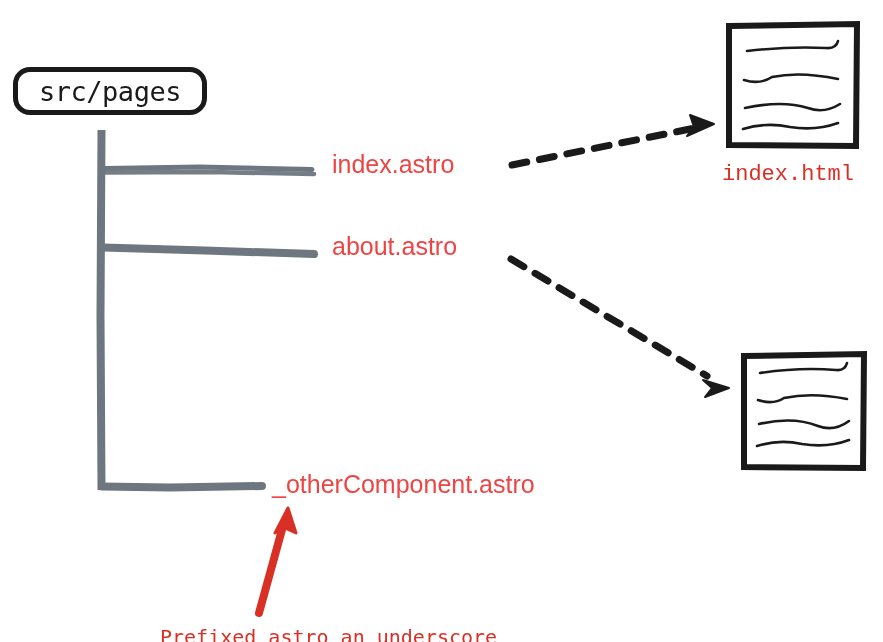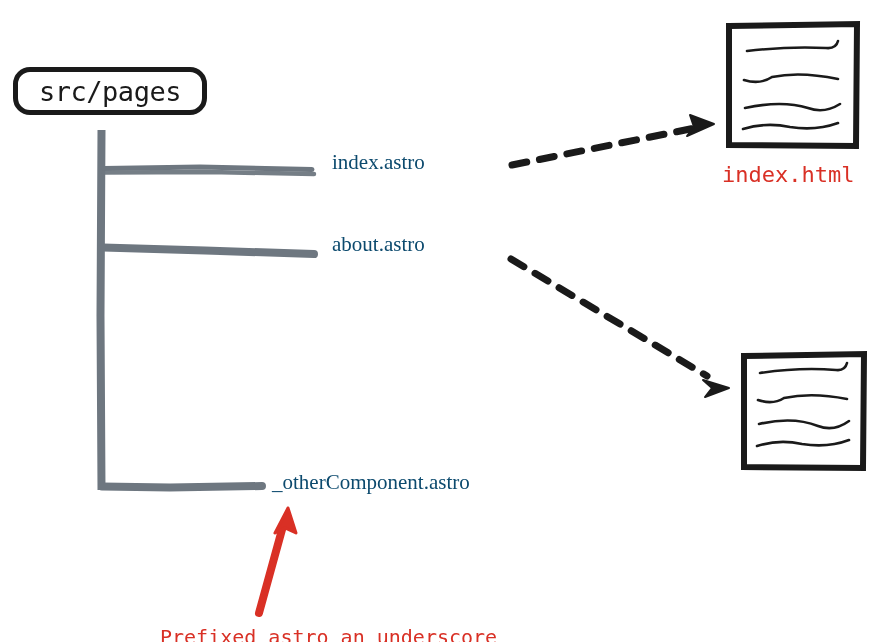--- a/index.html
+++ b/index.html
@@ -50,41 +50,41 @@
     font-size: 27px;
     color: #1a1a1a;
     letter-spacing: -0.5px;
     line-height: 1;
     white-space: nowrap;
   }
 
   
   .file-label {
     position: absolute;
-    font-family: Liberation Serif, serif;
-    font-size: 21px;
-    color: #0c4a6e;
+    font-family: Liberation Sans, sans-serif;
+    font-size: 25px;
+    color: #ef4444;
     white-space: nowrap;
     letter-spacing: 0px;
     line-height: 1;
   }
   .file-index  { left: 332px; top: 136px; }
   .file-about  { left: 332px; top: 218px; }
   .file-other  { left: 272px; top: 456px; text-align: center; }
 
   
   .out-label {
     position: absolute;
     font-family: "DejaVu Sans Mono", monospace;
     font-size: 22px;
     color: #d93025;
     white-space: nowrap;
     line-height: 1;
   }
-  .out-index { left: 722px; top: 148px; }
+  .out-index { left: 722px; top: 148px; font-family: Liberation Mono, monospace; }
   .out-about { left: 738px; top: 470px; }
 
   
   .note-label {
     position: absolute;
     left: 160px;
     top: 611px;
     font-family: "DejaVu Sans Mono", monospace;
     font-size: 20px;
     color: #d93025;

